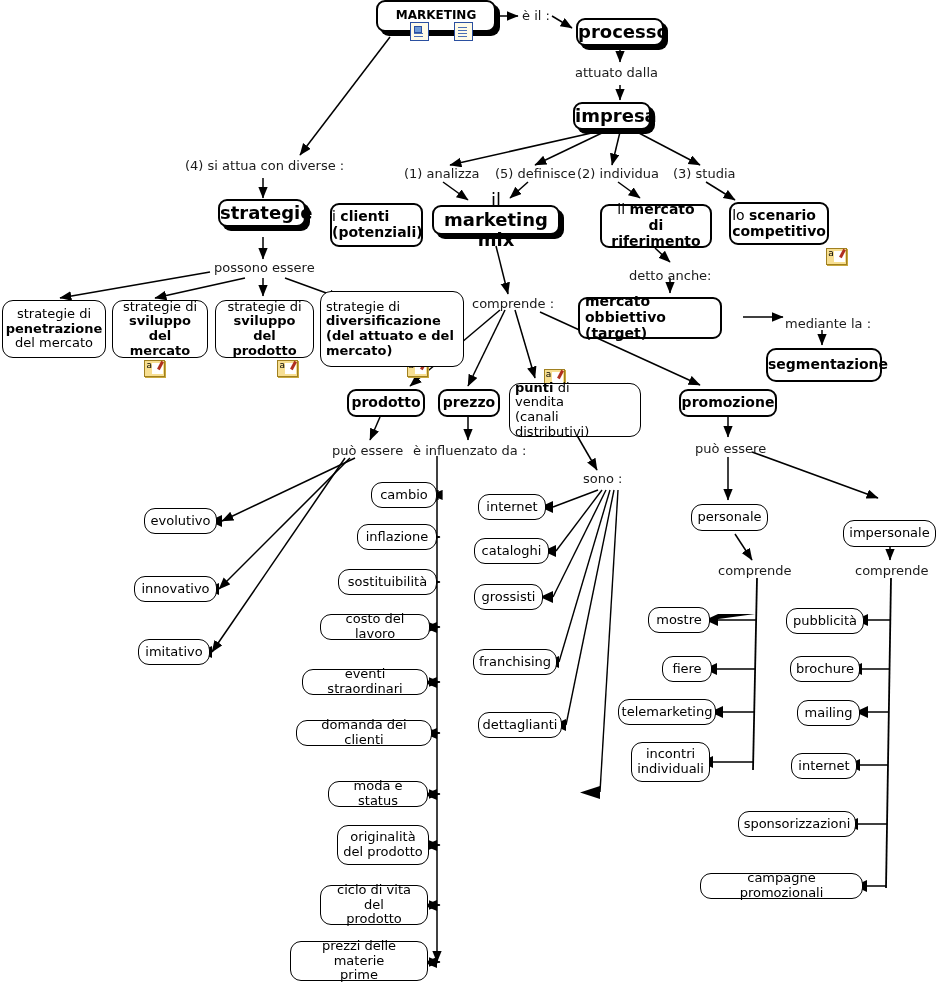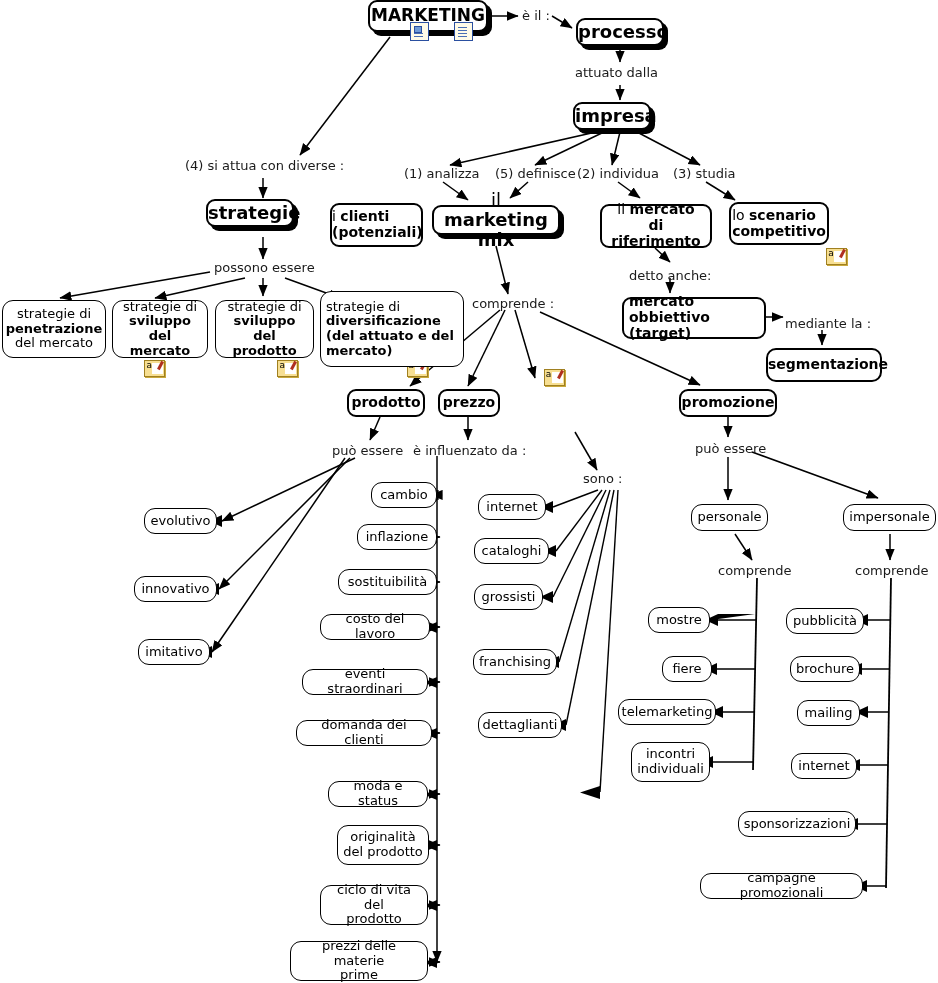--- a/index.html
+++ b/index.html
@@ -257,21 +257,21 @@
     <g fill="#000">
       <polygon points="222,515 209,521 222,527"></polygon>
       <polygon points="219,583 206,589 219,595"></polygon>
       <polygon points="212,646 199,652 212,658"></polygon>
     </g>
   </svg>
 
   
 
   
-  <div class="node bold" style="left:368px;top:0px;width:120px;height:32px;font-size:17px;">
+  <div class="node bold" style="left:376px;top:0px;width:120px;height:32px;font-size:12px;">
     <span class="txt">MARKETING</span>
   </div>
   <span class="icon doc-ico" style="left:410px;top:22px;">
     <span class="sq"></span><span class="ln" style="top:10px;"></span><span class="ln" style="top:13px;"></span>
   </span>
   <span class="icon doc-ico" style="left:430px;top:22px;">
     <span class="ln" style="top:4px;"></span><span class="ln" style="top:7px;"></span>
     <span class="ln" style="top:10px;"></span><span class="ln" style="top:13px;"></span>
   </span>
 
@@ -291,21 +291,21 @@
   <span class="label" style="left:185px;top:158px;">(4) si attua con diverse :</span>
   <span class="label" style="left:404px;top:166px;">(1) analizza</span>
   <span class="label" style="left:495px;top:166px;">(5) definisce</span>
   <span class="label" style="left:577px;top:166px;">(2) individua</span>
   <span class="label" style="left:673px;top:166px;">(3) studia</span>
 
   
   <span class="icon note-ico" style="left:188px;top:203px;">
     <span class="note-lines"></span><span class="pen"></span>
   </span>
-  <div class="node bold" style="left:206px;top:199px;width:88px;height:28px;">
+  <div class="node bold" style="left:218px;top:199px;width:88px;height:28px;">
     <span class="txt">strategie</span>
   </div>
 
   
   <div class="node boldflat leftal" style="left:330px;top:203px;width:93px;height:44px;">
     <span class="txt">
       <span class="n">i </span><span class="b">clienti</span><br>
       <span class="b">(potenziali)</span>
     </span>
   </div>
@@ -382,21 +382,21 @@
   </div>
   <span class="icon note-ico" style="left:365px;top:367px;">
     <span class="note-lines"></span><span class="pen"></span>
   </span>
 
   <span class="label" style="left:472px;top:296px;">comprende :</span>
 
   
   <span class="label" style="left:629px;top:268px;">detto anche:</span>
 
-  <div class="node boldflat leftal" style="left:622px;top:297px;width:144px;height:42px;">
+  <div class="node boldflat leftal" style="left:578px;top:297px;width:144px;height:42px;">
     <span class="txt">
       <span class="b">mercato obbiettivo</span><br>
       <span class="b">(target)</span>
     </span>
   </div>
 
   <span class="label" style="left:785px;top:316px;">mediante la :</span>
 
   <div class="node boldflat" style="left:766px;top:348px;width:116px;height:34px;border-radius:10px;">
     <span class="txt">segmentazione</span>
@@ -406,20 +406,27 @@
 
   
   <div class="node boldflat" style="left:347px;top:389px;width:78px;height:28px;">
     <span class="txt">prodotto</span>
   </div>
 
   <div class="node boldflat" style="left:438px;top:389px;width:62px;height:28px;">
     <span class="txt">prezzo</span>
   </div>
 
+  <div class="node plain leftal" style="left:509px;top:383px;width:132px;height:54px;">
+    <span class="txt">
+      <span class="b">punti</span><span class="n"> di</span><br>
+      <span class="n">vendita</span><br>
+      <span class="n">(canali distributivi)</span>
+    </span>
+  </div>
 
   <div class="node boldflat" style="left:679px;top:389px;width:98px;height:28px;">
     <span class="txt">promozione</span>
   </div>
 
   
   <span class="label" style="left:332px;top:443px;">può essere</span>
   <span class="label" style="left:413px;top:443px;">è influenzato da :</span>
   <span class="label" style="left:583px;top:471px;">sono :</span>
   <span class="label" style="left:695px;top:441px;">può essere</span>
@@ -492,21 +499,21 @@
     <span class="txt">franchising</span>
   </div>
   <div class="node plain" style="left:478px;top:712px;width:84px;height:26px;">
     <span class="txt">dettaglianti</span>
   </div>
 
   
   <div class="node plain" style="left:691px;top:504px;width:77px;height:27px;">
     <span class="txt">personale</span>
   </div>
-  <div class="node plain" style="left:843px;top:504px;width:93px;height:27px;">
+  <div class="node plain" style="left:843px;top:520px;width:93px;height:27px;">
     <span class="txt">impersonale</span>
   </div>
 
   <div class="node plain" style="left:648px;top:607px;width:62px;height:26px;">
     <span class="txt">mostre</span>
   </div>
   <div class="node plain" style="left:662px;top:656px;width:50px;height:26px;">
     <span class="txt">fiere</span>
   </div>
   <div class="node plain" style="left:618px;top:699px;width:98px;height:26px;">

